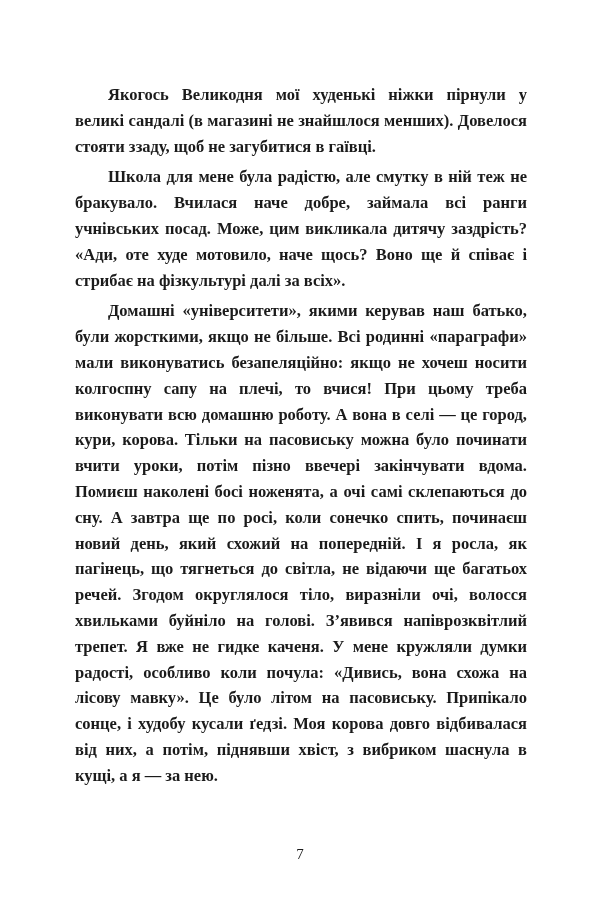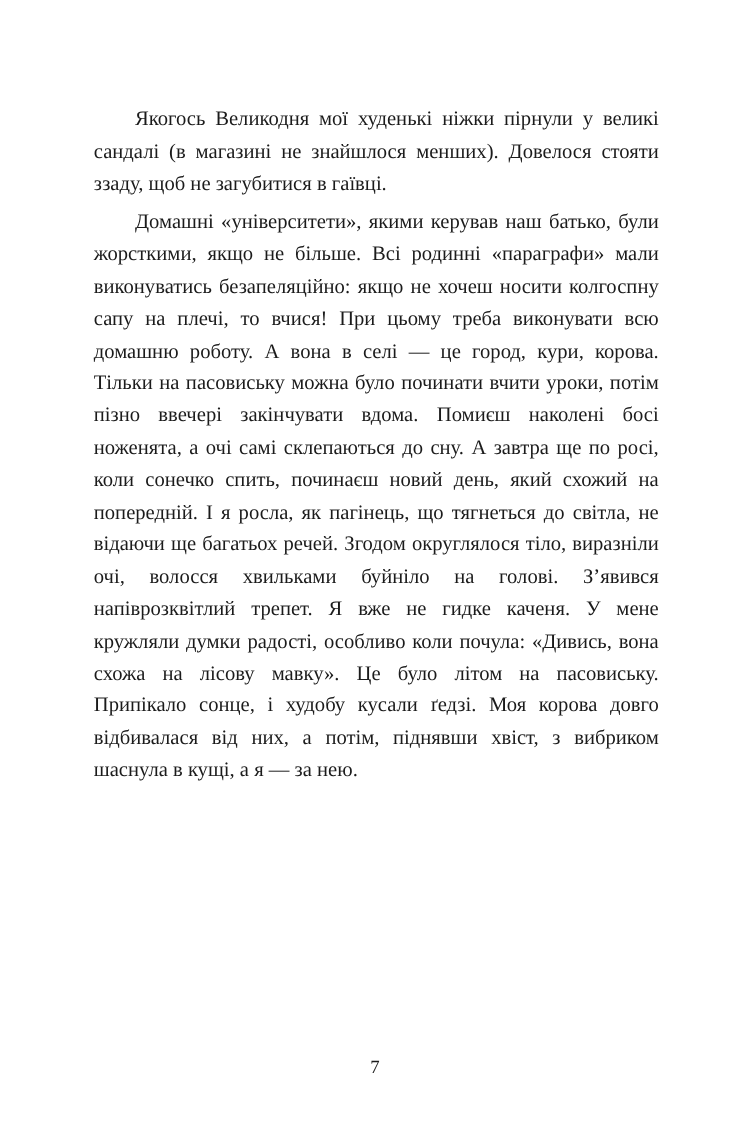--- a/index.html
+++ b/index.html
@@ -27,34 +27,36 @@
     width: 452px;
     font-size: 16.5px;
     line-height: 25.8px;
     text-align: justify;
     text-justify: inter-word;
   }
   .para {
     margin: 0 0 5px 0;
     text-indent: 33px;
     hyphens: auto;
+    font-weight: bold;
     -webkit-hyphens: auto;
   }
   .page-number {
     position: absolute;
     left: 0;
     top: 846px;
     width: 600px;
     text-align: center;
     font-size: 15px;
     color: #1b1b1b;
   }
 </style>
 </head>
 <body>
 
 <div class="book-page">
   <div class="text-block" lang="uk">
     <p class="para">Якогось Великодня мої худенькі ніжки пірнули у великі сандалі (в магазині не знайшлося менших). Довелося стояти ззаду, щоб не загубитися в гаївці.</p>
+    <p class="para">Школа для мене була радістю, але смутку в ній теж не бракувало. Вчилася наче добре, займала всі ранги учнівських посад. Може, цим викликала дитячу заздрість? «Ади, оте худе мотовило, наче щось? Воно ще й співає і стрибає на фізкультурі далі за всіх».</p>
     <p class="para">Домашні «університети», якими керував наш батько, були жорсткими, якщо не більше. Всі родинні «параграфи» мали виконуватись безапеляційно: якщо не хочеш носити колгоспну сапу на плечі, то вчися! При цьому треба виконувати всю домашню роботу. А вона в селі — це город, кури, корова. Тільки на пасовиську можна було починати вчити уроки, потім пізно ввечері закінчувати вдома. Помиєш наколені босі ноженята, а очі самі склепаються до сну. А завтра ще по росі, коли сонечко спить, починаєш новий день, який схожий на попередній. І я росла, як пагінець, що тягнеться до світла, не відаючи ще багатьох речей. Згодом округлялося тіло, виразніли очі, волосся хвильками буйніло на голові. З’явився напіврозквітлий трепет. Я вже не гидке каченя. У мене кружляли думки радості, особливо коли почула: «Дивись, вона схожа на лісову мавку». Це було літом на пасовиську. Припікало сонце, і худобу кусали ґедзі. Моя корова довго відбивалася від них, а потім, піднявши хвіст, з вибриком шаснула в кущі, а я — за нею.</p>
   </div>
   <div class="page-number">7</div>
 </div>
 
 </body></html>

